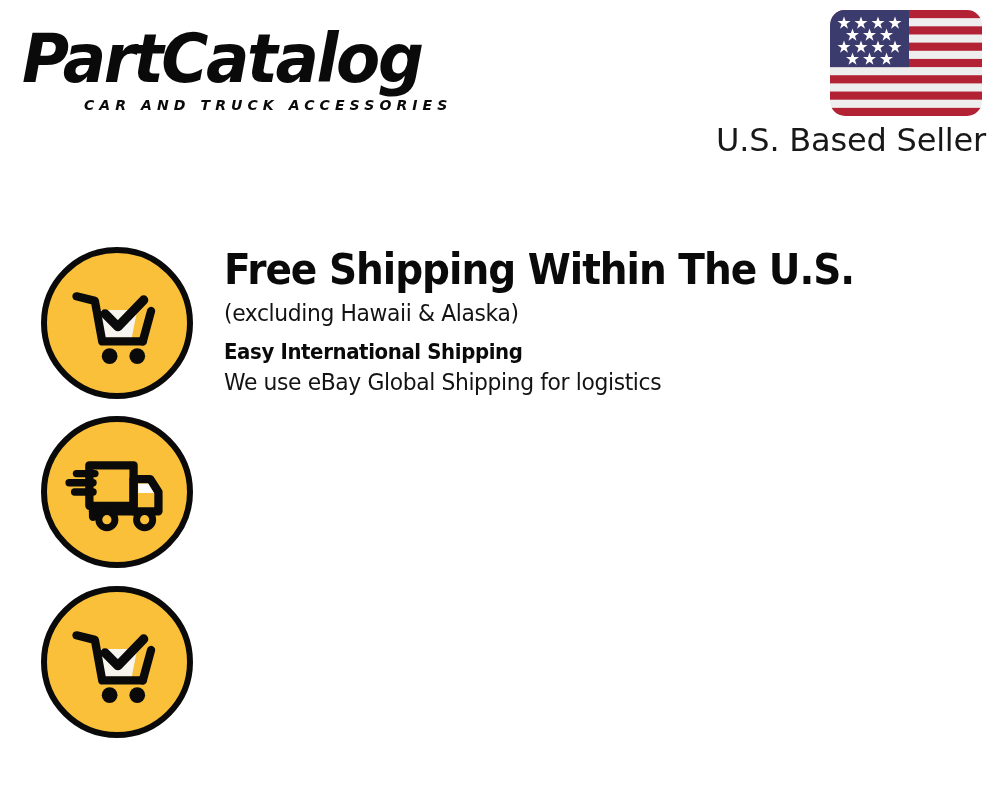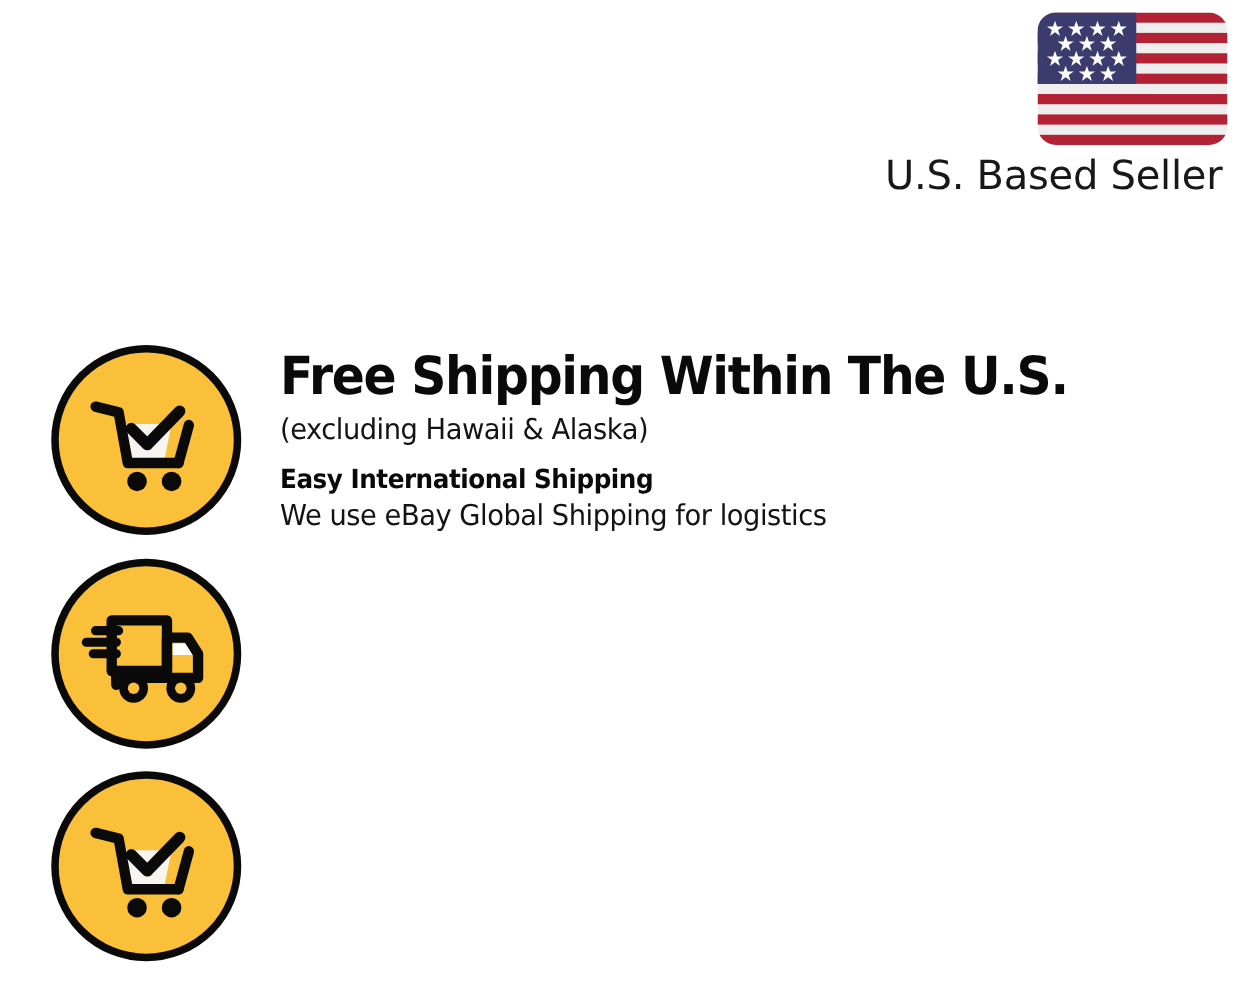--- a/index.html
+++ b/index.html
@@ -62,20 +62,21 @@
     transform: scaleX(0.97);
     transform-origin: left top;
   }
 
   
   #seller-badge {
     position: absolute;
     right: 12px;
     top: 10px;
     width: 280px;
+    text-align: right;
   }
   #us-flag-icon {
     display: block;
     margin-left: auto;
     margin-right: 6px;
     width: 152px;
     height: 106px;
   }
   #seller-label {
     display: block;
@@ -95,22 +96,21 @@
     position: absolute;
     left: 0;
     top: 176px;
     width: 1000px;
   }
   .feature-row {
     position: absolute;
     left: 0;
     width: 872px;
     display: flex;
-    align-items: center;
-    margin-top: 31px;
+    align-items: flex-end;
   }
   #feature-row-0 { top: 66px; }
   #feature-row-1 { top: 240px; }
   #feature-row-2 { top: 410px; }
 
   .feature-icon-wrap {
     position: relative;
     flex: 0 0 auto;
     width: 152px;
     height: 152px;
@@ -185,20 +185,24 @@
     transform-origin: left center;
   }
   
   .feature-row.single .feature-text { padding-top: 49px; }
 </style>
 </head>
 <body>
 
 <div id="header">
 
+  <div id="brand-logo">
+    <div id="brand-wordmark">PartCatalog</div>
+    <div id="brand-tagline">CAR AND TRUCK ACCESSORIES</div>
+  </div>
 
   <div id="seller-badge">
     <svg id="us-flag-icon" viewBox="0 0 152 106" aria-hidden="true">
       <defs>
         <clipPath id="flagClip">
           <rect x="0" y="0" width="152" height="106" rx="15" ry="15"></rect>
         </clipPath>
       </defs>
       <g clip-path="url(#flagClip)">
         <rect x="0" y="0" width="152" height="106" fill="#eeeeee"></rect>

